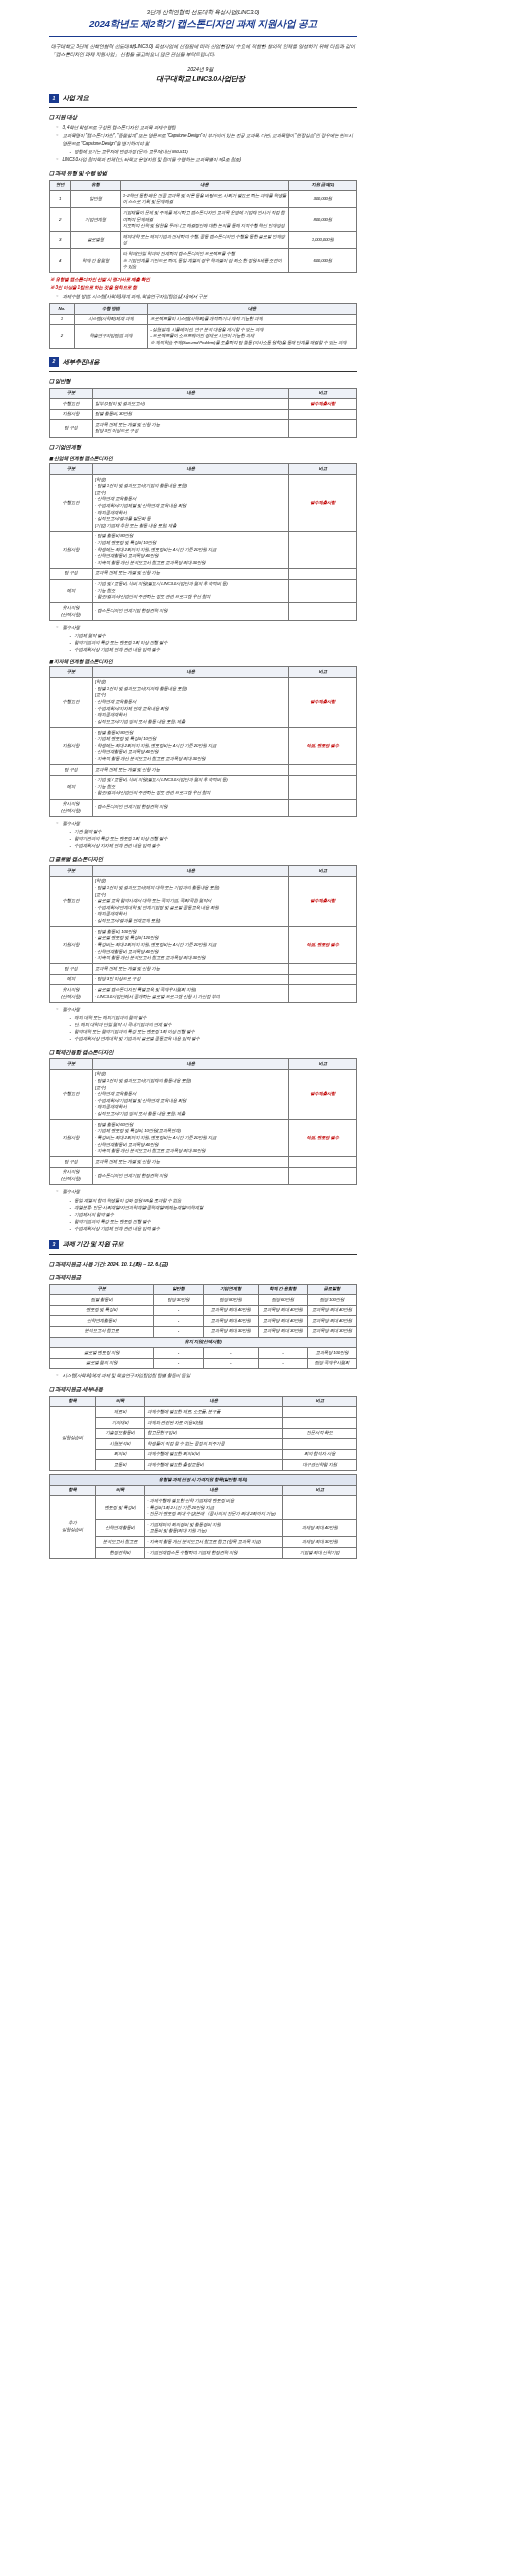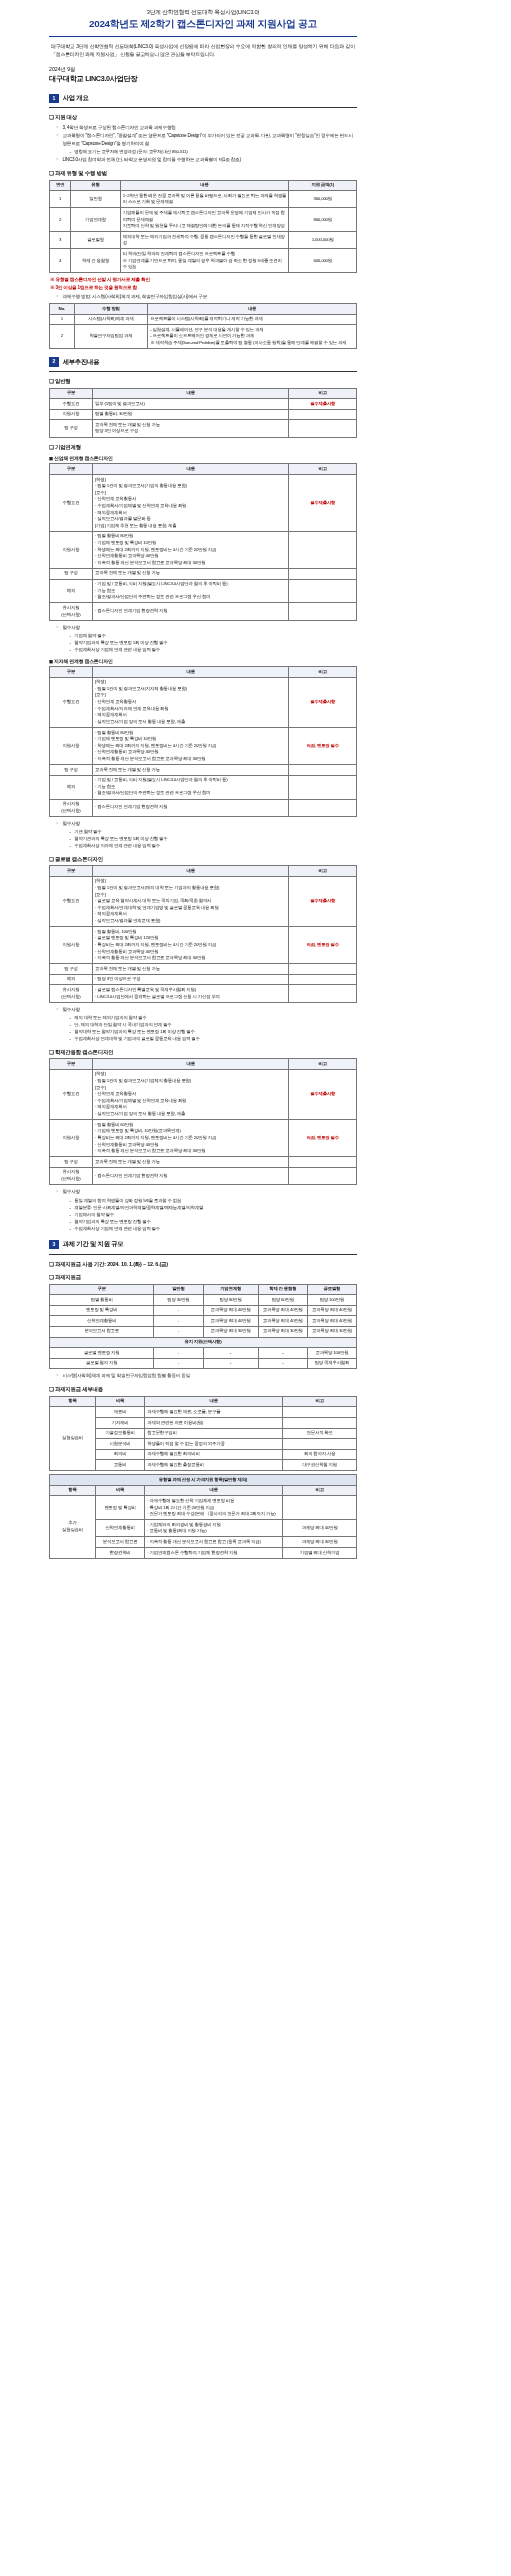--- a/index.html
+++ b/index.html
@@ -6,20 +6,21 @@
   body {
     margin: 0;
     background: #ffffff;
     font-family: "Liberation Sans", sans-serif;
     color: #111;
     width: 511px;
   }
   .page {
     width: 406px;
     padding: 9.3px 49px 20.6px 49px;
+    font-style: italic;
   }
   .hdr-sub {
     text-align: center;
     font-size: 5.7px;
     color: #222;
     letter-spacing: -0.2px;
     margin-bottom: 1px;
   }
   .hdr-title {
     text-align: center;
@@ -36,21 +37,21 @@
   }
   .intro {
     font-size: 4.9px;
     line-height: 1.7;
     text-align: justify;
     letter-spacing: -0.2px;
     margin-bottom: 5.2px;
     padding: 0 2.1px;
   }
   .sign {
-    text-align: left;
+    text-align: center;
     font-size: 5.2px;
     line-height: 1.7;
     margin-bottom: 7.2px;
     padding-right: 5.2px;
   }
   .sign .big {
     font-size: 7.2px;
     font-weight: bold;
     letter-spacing: -0.3px;
   }

